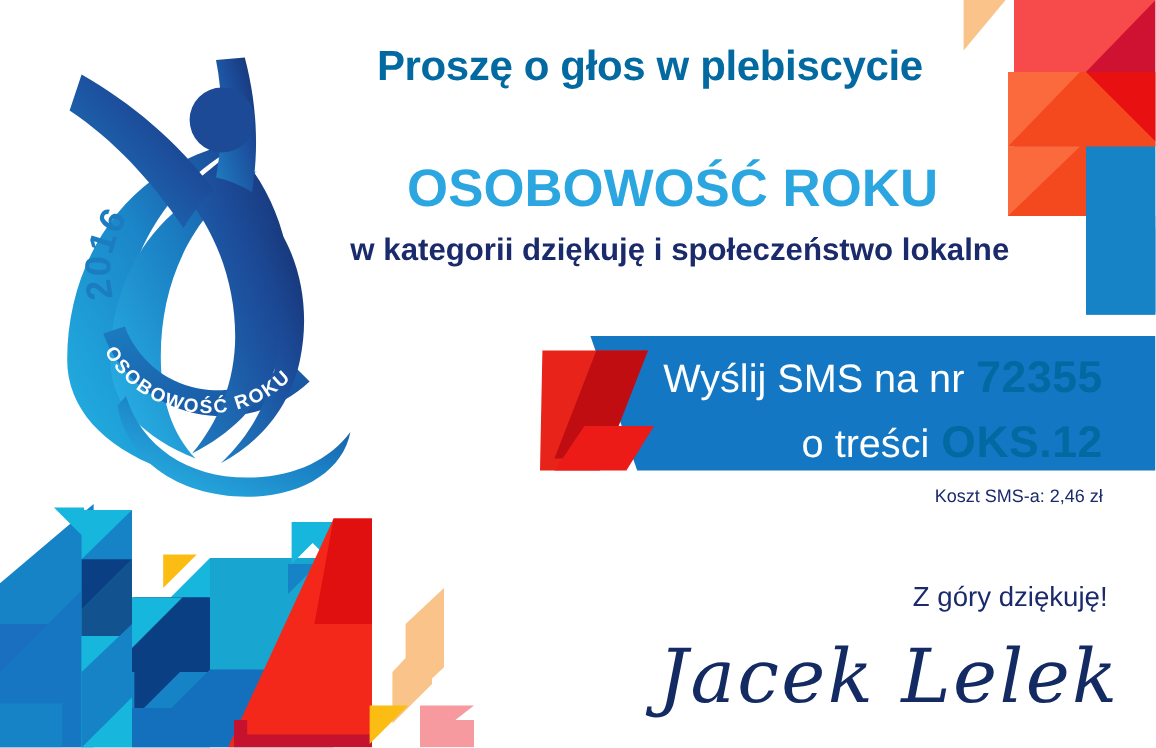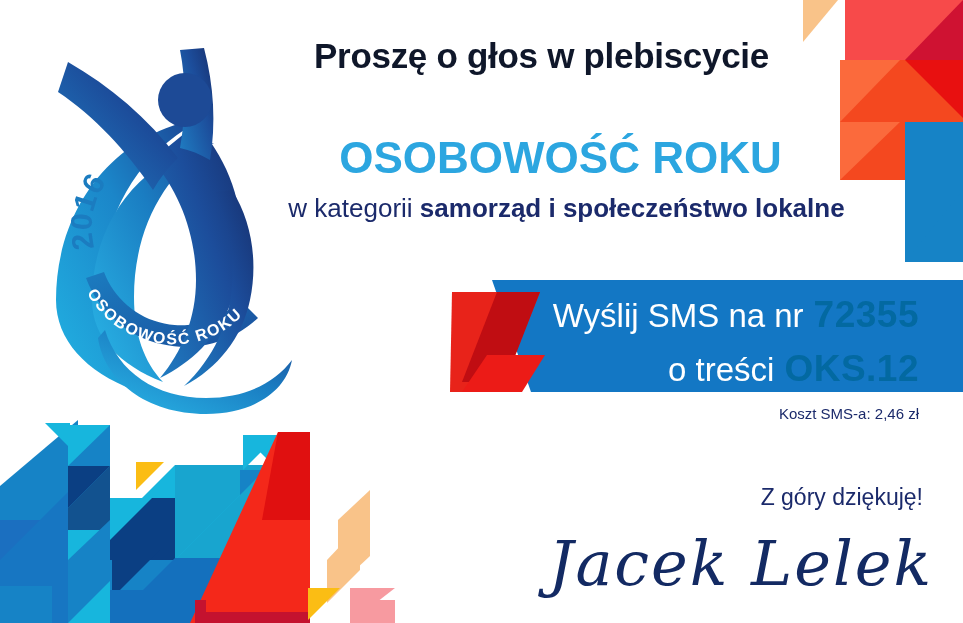--- a/index.html
+++ b/index.html
@@ -13,40 +13,40 @@
   .layer{position:absolute;inset:0;}
   svg.layer{width:963px;height:623px;display:block;}
 
   
   .txt{position:absolute;white-space:nowrap;}
 
   #headline{
     left:0;right:0;top:36px;
     text-align:center;
     font-size:35px;font-weight:bold;
-    color:#0f172a;
+    color:#0369a1;
     letter-spacing:-0.3px;
     padding-left:120px;
   }
   #award-title{
     left:0;right:12px;top:133px;
     text-align:center;
     font-size:44px;font-weight:bold;
     color:#2ca6e0;
     letter-spacing:0px;
     padding-left:170px;
   }
   #category-line{
     left:0;right:10px;top:193px;
     text-align:center;
     font-size:26px;
     color:#1b2a6b;
     padding-left:180px;
   }
-  #category-line .cat-prefix{font-weight:normal;}
+  #category-line .cat-prefix{font-weight:bold;}
   #category-line .cat-strong{font-weight:bold;}
 
   
   #sms-line-1{
     right:44px;top:294px;
     font-size:33px;color:#ffffff;
     text-align:right;
   }
   #sms-line-2{
     right:44px;top:348px;
@@ -241,21 +241,21 @@
         <textPath href="#arcPath" startOffset="6%">OSOBOWOŚĆ ROKU</textPath>
       </text>
     </g>
   </svg>
 
   <div class="txt" id="headline">Proszę o głos w plebiscycie</div>
 
   <div class="txt" id="award-title">OSOBOWOŚĆ ROKU</div>
 
   <div class="txt" id="category-line">
-    <span class="cat-prefix">w kategorii </span><span class="cat-strong">samorząd i społeczeństwo lokalne</span>
+    <span class="cat-prefix">w kategorii </span><span class="cat-strong">dziękuję i społeczeństwo lokalne</span>
   </div>
 
   <div class="txt" id="sms-line-1">
     <span class="lead">Wyślij SMS na nr</span><span class="num">72355</span>
   </div>
 
   <div class="txt" id="sms-line-2">
     <span class="lead">o treści</span><span class="num">OKS.12</span>
   </div>
 

